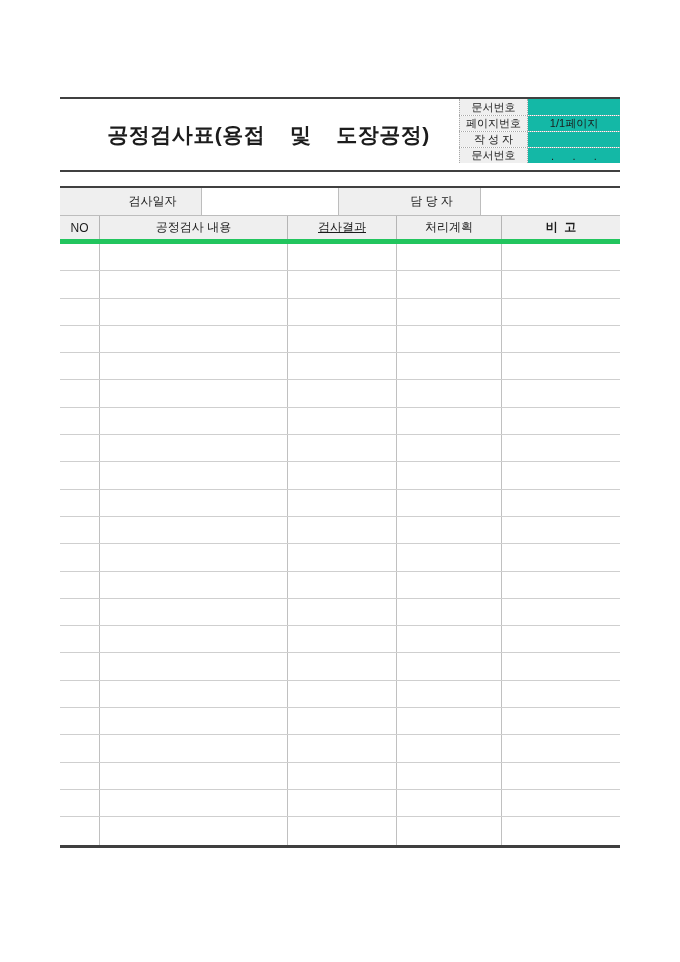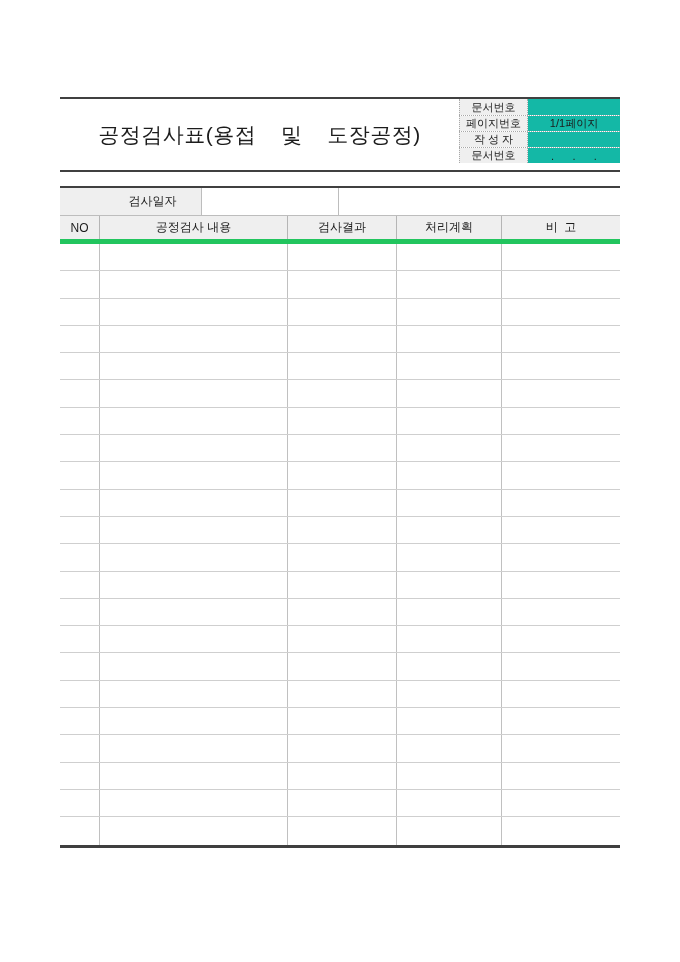--- a/index.html
+++ b/index.html
@@ -16,25 +16,25 @@
   .title-band {
     position: absolute;
     left: 60px; top: 97px;
     width: 560px; height: 75px;
     border-top: 2px solid #404040;
     border-bottom: 2px solid #404040;
     background: #ffffff;
   }
   .title-text {
     position: absolute;
-    left: 0; top: 0;
+    left: 9px; top: 0;
     width: 399px; height: 100%;
     display: flex; align-items: center; justify-content: center;
     font-size: 21px;
-    font-weight: normal;
+    font-weight: bold;
     letter-spacing: 0.5px;
     word-spacing: 6px;
     white-space: pre;
   }
   .info-table {
     position: absolute;
     left: 399px; top: 0;
     width: 161px; height: 64px;
     display: grid;
     grid-template-rows: repeat(4, 1fr);
@@ -98,23 +98,23 @@
   .body-row {
     display: flex;
     height: 27.3px;
     border-bottom: 1px solid #cfcfcf;
   }
   .body-row:last-child { border-bottom: none; }
   .body-cell { height: 100%; }
 
   .col-no      { width: 40px; }
   .col-content { width: 188px; }
-  .col-result  { width: 109px; }
+  .col-result  { width: 109px; text-decoration: underline; }
   .col-plan    { width: 105px; }
-  .col-note    { width: 118px; }
+  .col-note    { width: 118px; font-weight: bold; }
   .v-line { border-right: 1px solid #c0c0c0; }
   .header-row .v-line { border-right-color: #b5b5b5; }
 </style>
 </head>
 <body>
 
 <div class="title-band">
   <div class="title-text">공정검사표(용접  및  도장공정)</div>
 
   <div class="info-table">
@@ -135,20 +135,21 @@
       <div class="info-value">.      .      .</div>
     </div>
   </div>
 </div>
 
 <div class="inspection-table">
 
   <div class="meta-row">
     <div class="meta-cell shaded b-right w-date-label">검사일자</div>
     <div class="meta-cell b-right w-date-value"></div>
+    <div class="meta-cell shaded b-right w-mgr-label">담 당 자</div>
     <div class="meta-cell w-mgr-value"></div>
   </div>
 
   <div class="header-row">
     <div class="header-cell v-line col-no">NO</div>
     <div class="header-cell v-line col-content">공정검사 내용</div>
     <div class="header-cell v-line col-result">검사결과</div>
     <div class="header-cell v-line col-plan">처리계획</div>
     <div class="header-cell col-note">비  고</div>
   </div>

